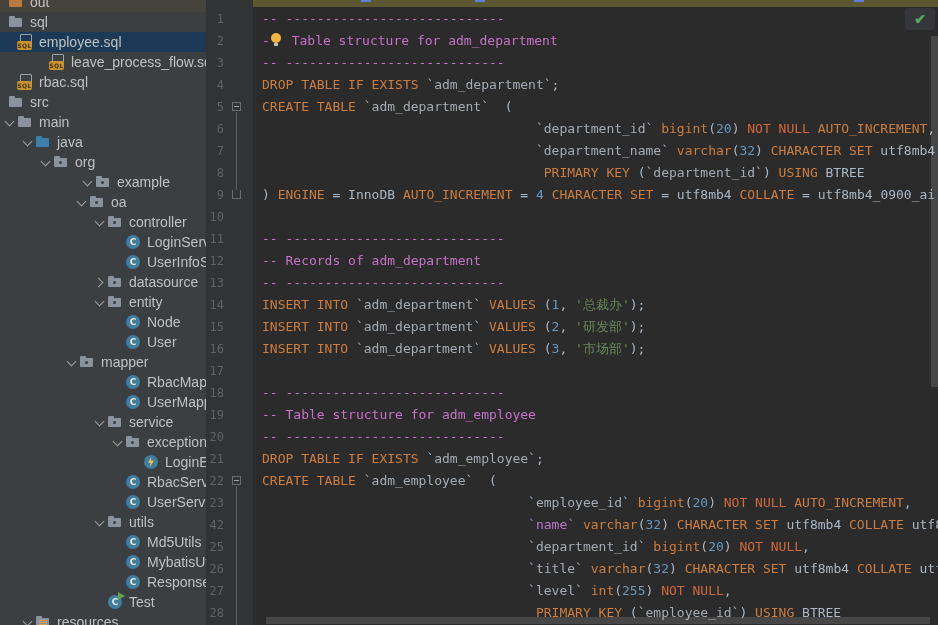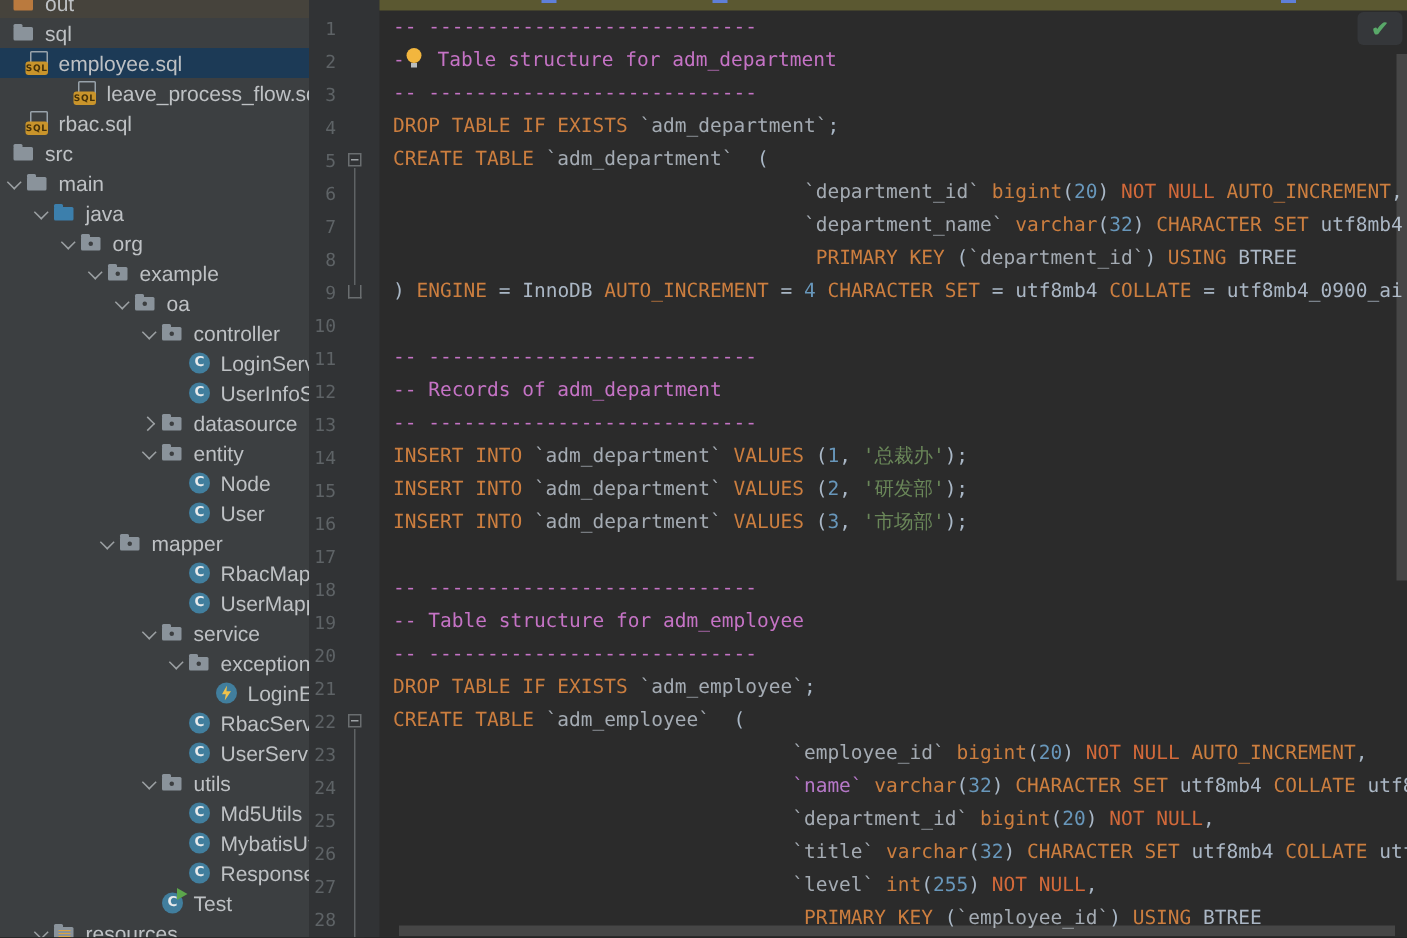--- a/index.html
+++ b/index.html
@@ -123,21 +123,21 @@
           <span class="ico folder f-src"></span>
           <span class="tree-label">java</span>
         </div>
         <div class="tree-row" style="padding-left: 38px;">
           <span class="chev down"></span>
           <span class="ico folder">
             <span class="dot"></span>
           </span>
           <span class="tree-label">org</span>
         </div>
-        <div class="tree-row" style="padding-left: 56px;">
+        <div class="tree-row" style="padding-left: 56px; margin-left: 24px;">
           <span class="chev down"></span>
           <span class="ico folder">
             <span class="dot"></span>
           </span>
           <span class="tree-label">example</span>
         </div>
         <div class="tree-row" style="padding-left: 74px;">
           <span class="chev down"></span>
           <span class="ico folder">
             <span class="dot"></span>
@@ -367,21 +367,21 @@
         </div>
         <div class="code-line">
           <span class="ln">22</span>
           <span class="code-text"><span class="t-kw">CREATE TABLE </span><span class="t-id">`adm_employee`</span><span class="t-pun">  (</span></span>
         </div>
         <div class="code-line">
           <span class="ln">23</span>
           <span class="code-text"><span class="t-pun">                                  </span><span class="t-id">`employee_id`</span><span class="t-pun"> </span><span class="t-kw">bigint</span><span class="t-pun">(</span><span class="t-num">20</span><span class="t-pun">) </span><span class="t-kwr">NOT NULL</span><span class="t-pun"> </span><span class="t-kw">AUTO_INCREMENT</span><span class="t-pun">,</span></span>
         </div>
         <div class="code-line">
-          <span class="ln">24</span>
+          <span class="ln">42</span>
           <span class="code-text"><span class="t-pun">                                  </span><span class="t-pur">`name`</span><span class="t-pun"> </span><span class="t-kw">varchar</span><span class="t-pun">(</span><span class="t-num">32</span><span class="t-pun">) </span><span class="t-kw">CHARACTER SET</span><span class="t-pun"> </span><span class="t-pln">utf8mb4</span><span class="t-pun"> </span><span class="t-kw">COLLATE</span><span class="t-pun"> </span><span class="t-pln">utf8mb4_09</span></span>
         </div>
         <div class="code-line">
           <span class="ln">25</span>
           <span class="code-text"><span class="t-pun">                                  </span><span class="t-id">`department_id`</span><span class="t-pun"> </span><span class="t-kw">bigint</span><span class="t-pun">(</span><span class="t-num">20</span><span class="t-pun">) </span><span class="t-kwr">NOT NULL</span><span class="t-pun">,</span></span>
         </div>
         <div class="code-line">
           <span class="ln">26</span>
           <span class="code-text"><span class="t-pun">                                  </span><span class="t-id">`title`</span><span class="t-pun"> </span><span class="t-kw">varchar</span><span class="t-pun">(</span><span class="t-num">32</span><span class="t-pun">) </span><span class="t-kw">CHARACTER SET</span><span class="t-pun"> </span><span class="t-pln">utf8mb4</span><span class="t-pun"> </span><span class="t-kw">COLLATE</span><span class="t-pun"> </span><span class="t-pln">utf8mb4_0</span></span>
         </div>

